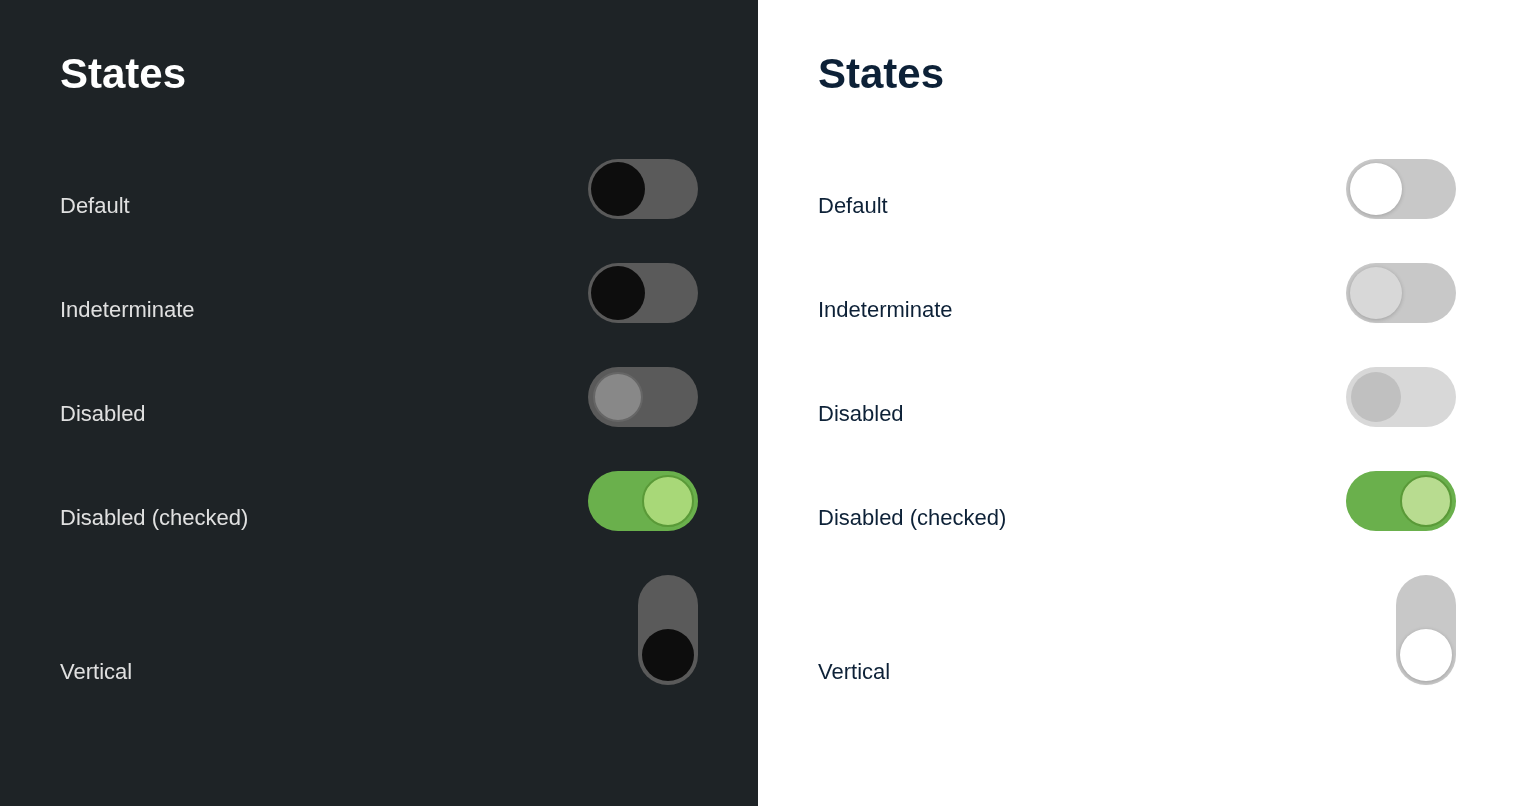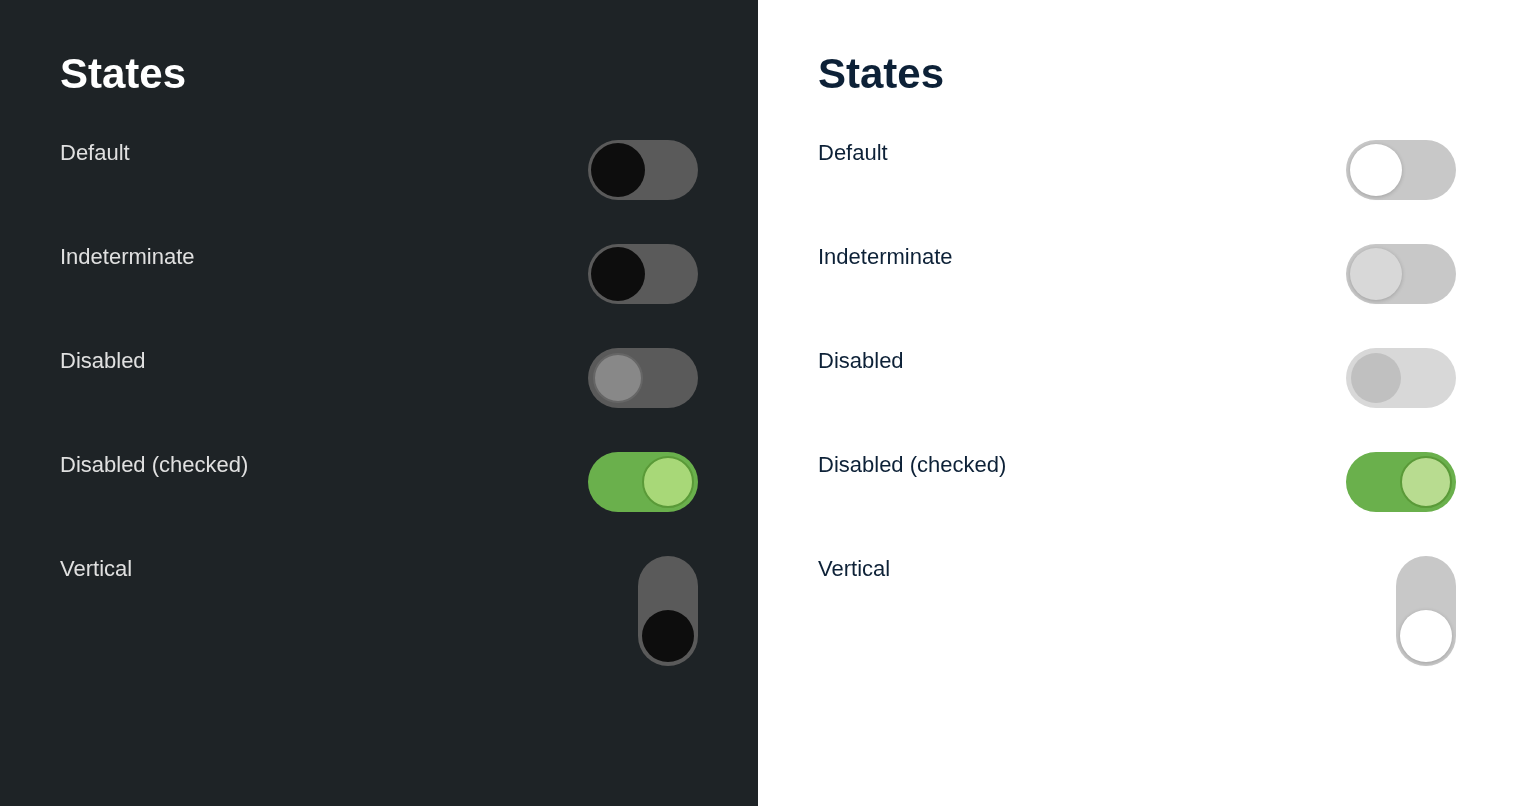--- a/index.html
+++ b/index.html
@@ -21,34 +21,34 @@
       background-color: #1e2326;
     }
 
     .panel-light {
       background-color: #ffffff;
     }
 
     .panel-title {
       font-size: 42px;
       font-weight: 700;
-      margin-bottom: 20px;
+      margin-bottom: 39px;
     }
 
     .panel-dark .panel-title {
       color: #ffffff;
     }
 
     .panel-light .panel-title {
       color: #0d2137;
     }
 
     .state-row {
       display: flex;
-      align-items: flex-start;
+      align-items: flex-end;
       justify-content: space-between;
       padding: 22px 0;
     }
 
     .state-label {
       font-size: 22px;
     }
 
     .panel-dark .state-label {
       color: #e0e0e0;

